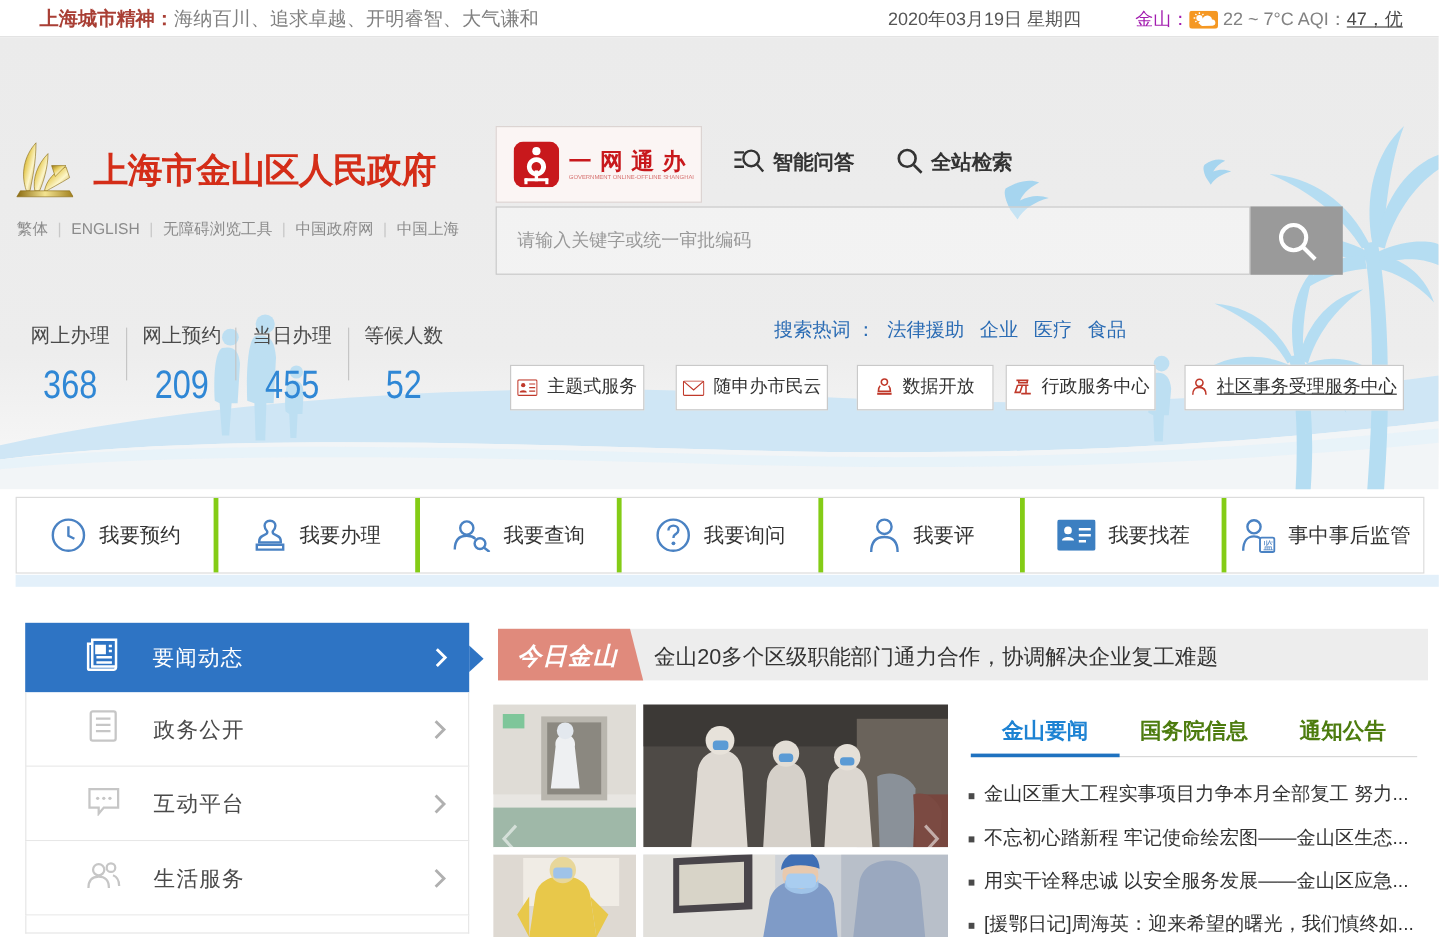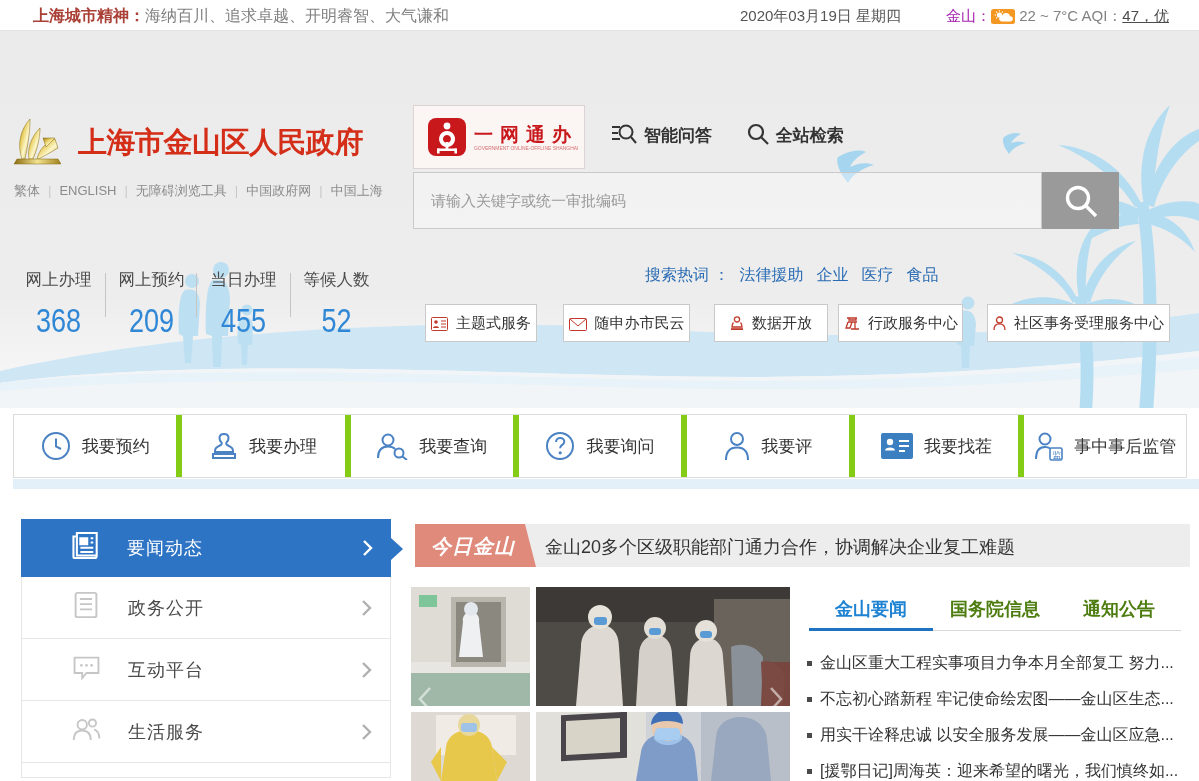--- a/index.html
+++ b/index.html
@@ -40,21 +40,21 @@
 .stat .lb { font-size:16.5px; color:#4a4a4a; }
 .stat .num { font-size:33px; color:#2f87d5; margin-top:11px; transform:scaleX(.82); }
 .ssep { position:absolute; top:4px; width:1px; height:44px; background:#c5c5c5; }
 
 #svcbtns { position:absolute; top:273px; left:0; width:1199px; }
 .svcb { position:absolute; top:0; height:38px; background:#fff; border:1px solid #c9c9c9; font-size:15px; color:#333; line-height:36px; text-align:center; }
 .svcb svg { vertical-align:-3px; margin-right:8px; }
 
 
 #navrow { position:absolute; left:13px; top:414px; width:1174px; height:64px; background:#fff; border:1px solid #dcdcdc; display:flex; }
-.navc { flex:1; border-right:6px solid #84cc16; display:flex; align-items:center; justify-content:center; font-size:17px; color:#333; }
+.navc { flex:1; border-right:4px solid #84cc16; display:flex; align-items:center; justify-content:center; font-size:17px; color:#333; }
 .navc:last-child { border-right:none; }
 .navc svg { margin-right:11px; }
 
 #bluestrip { position:absolute; left:13px; top:479px; width:1186px; height:10px; background:#e3f0fa; }
 
 
 #menu { position:absolute; left:21px; top:519px; width:370px; }
 .mitem { position:relative; height:62px; background:#fff; border:1px solid #e7e7e7; border-top:none; display:flex; align-items:center; font-size:18px; color:#4a4a4a; }
 .mitem.first { height:58px; background:#2e74c4; border:none; color:#fff; }
 .mitem .mi { margin-left:46px; width:36px; text-align:center; }
@@ -252,21 +252,21 @@
     <div class="svcb" style="left:714px;width:114px;">
       <svg width="14" height="15" viewBox="0 0 14 15">
           <circle cx="7" cy="3.4" r="2.6" fill="none" stroke="#c0392b" stroke-width="1.3"></circle>
           <path d="M3.5,6.5 C2,8 2,10 2,11 L12,11 C12,10 12,8 10.5,6.5" fill="none" stroke="#c0392b" stroke-width="1.3"></path>
           <rect x="1" y="12.2" width="12" height="1.8" fill="#c0392b"></rect>
         </svg>数据开放</div>
     <div class="svcb" style="left:838px;width:125px;">
       <svg width="17" height="15" viewBox="0 0 17 15">
           <path d="M4,2 h10 M6,2 v2 h7 v-2 M5,6 h9 M5,6 L3,12 h4 L9,6 M12,6 v7 M8,13 h8" fill="none" stroke="#c0392b" stroke-width="1.3"></path>
         </svg>行政服务中心</div>
-    <div class="svcb" style="left:987px;width:183px;">
+    <div class="svcb" style="left:987px;width:183px;text-decoration:underline;">
       <svg width="13" height="15" viewBox="0 0 13 15">
           <circle cx="6.5" cy="4" r="3" fill="none" stroke="#c0392b" stroke-width="1.3"></circle>
           <path d="M1,14 C1,9.5 3,7.8 6.5,7.8 C10,7.8 12,9.5 12,14" fill="none" stroke="#c0392b" stroke-width="1.3"></path>
         </svg>社区事务受理服务中心</div>
   </div>
 </div>
 
 <div id="navrow">
   <div class="navc">
     <svg width="30" height="30" viewBox="0 0 30 30">

